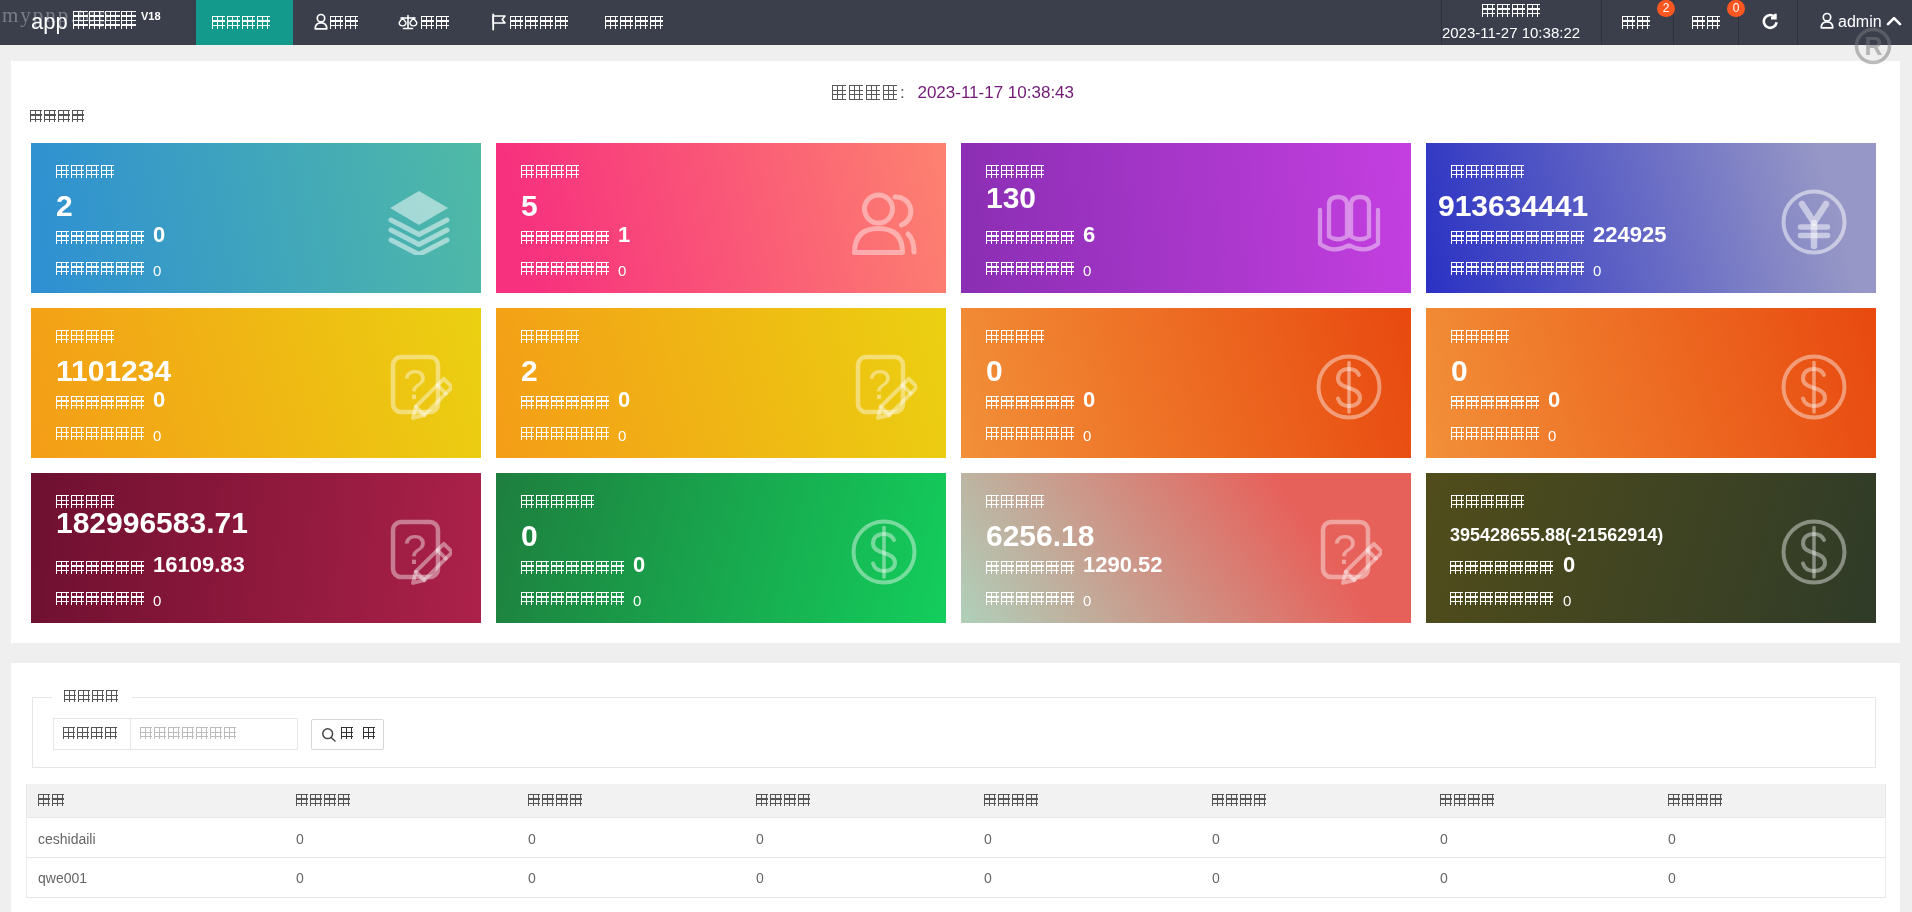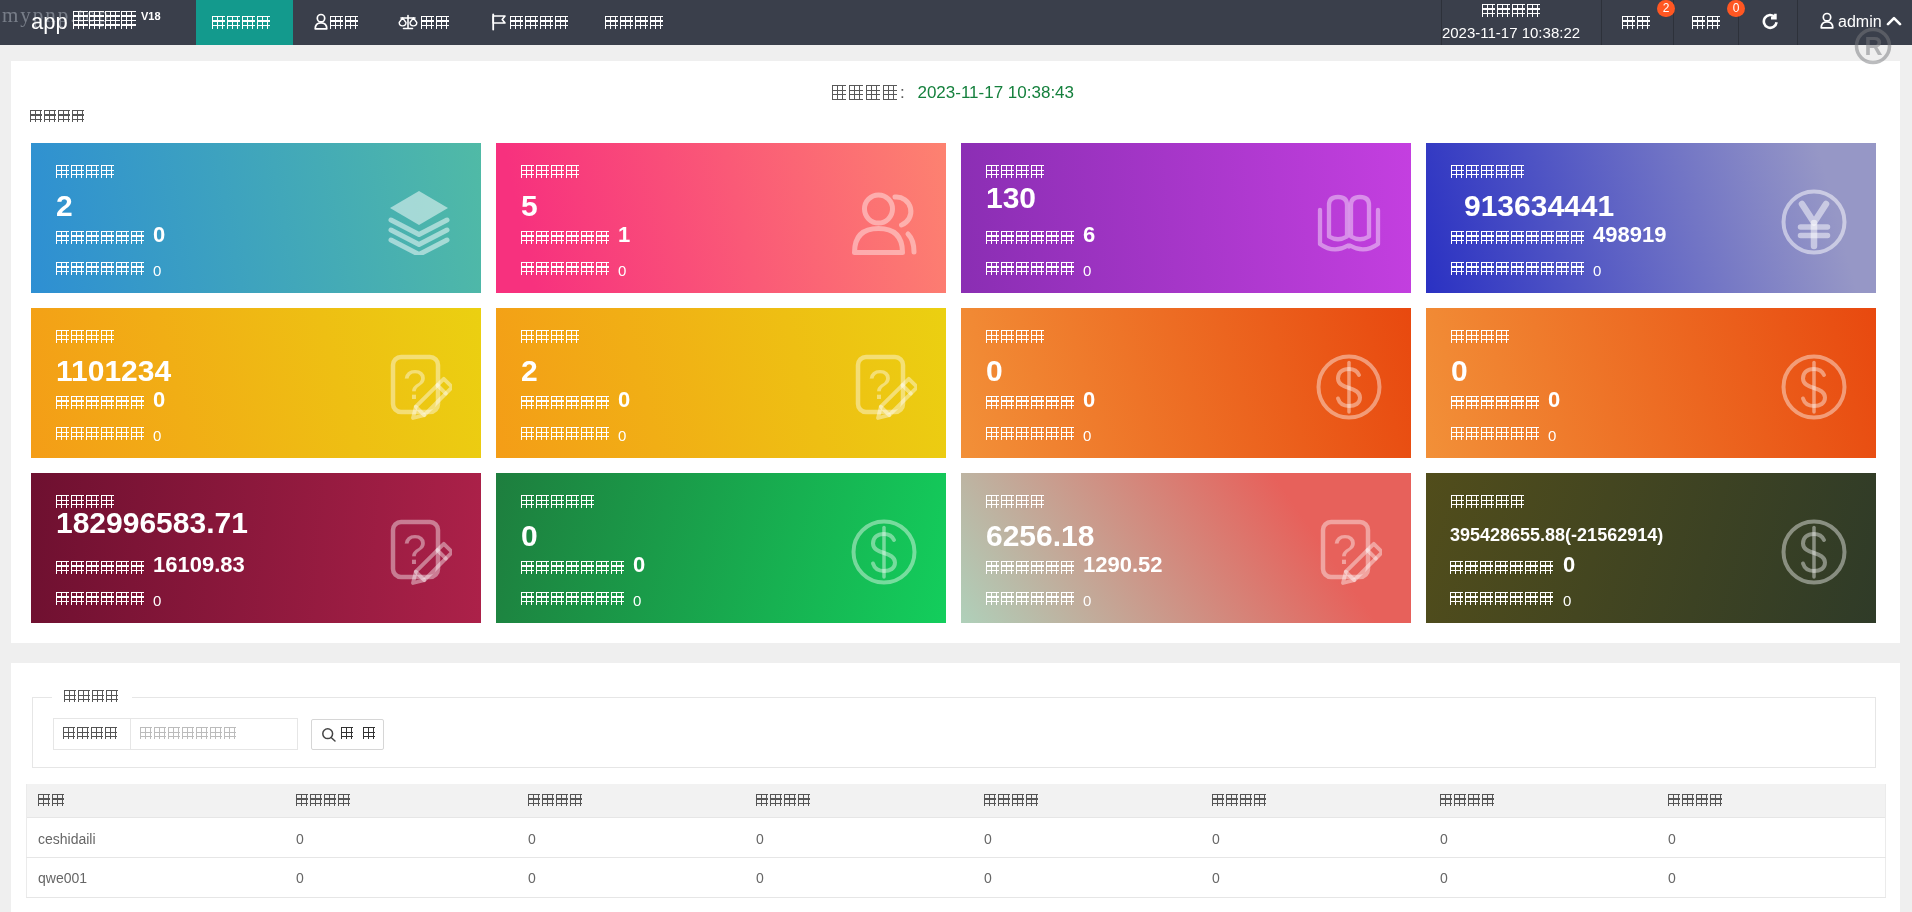--- a/index.html
+++ b/index.html
@@ -22,21 +22,21 @@
 <div class="panel" style="left:11px;top:663px;width:1889px;height:260px"></div>
 
 <div style="position:absolute;left:0;top:84px;width:1906px;display:flex;justify-content:center;align-items:flex-start;--g:#595959">
   <span class="zh z17 " style="position:relative;margin-top:1px">
       <i></i>
       <i></i>
       <i></i>
       <i></i>
     </span>
     <span style="font-size:17px;line-height:17px;color:#595959">:&nbsp;</span>
-  <span style="font-size:17px;line-height:17px;color:#15803d;margin-left:8px">2023-11-17 10:38:43</span>
+  <span style="font-size:17px;line-height:17px;color:#701a75;margin-left:8px">2023-11-17 10:38:43</span>
 </div>
 <span class="zh z14 " style="left:30px;top:110px;--g:#565656">
     <i></i>
     <i></i>
     <i></i>
     <i></i>
   </span>
 
 <div class="card" style="left:31px;top:143px;background:linear-gradient(80deg,#2E8FD3,#50BAA6)">
     <span class="zh z15 " style="left:25px;top:22px;">
@@ -137,33 +137,33 @@
     </svg>
   </div>
 <div class="card" style="left:1426px;top:143px;background:linear-gradient(75deg,#2A31C3,#9697C6 88%)">
     <span class="zh z15 " style="left:25px;top:22px;">
       <i></i>
       <i></i>
       <i></i>
       <i></i>
       <i></i>
     </span>
-    <div class="num" style="left:38px;top:48px">913634441</div>
-    <span class="zh z15 " style="left:25px;top:87.5px;">
-      <i></i>
-      <i></i>
-      <i></i>
-      <i></i>
-      <i></i>
-      <i></i>
-      <i></i>
-      <i></i>
-      <i></i>
-    </span>
-    <div class="n3" style="left:167px;top:81px">498919</div>
+    <div class="num" style="left:12px;top:48px">913634441</div>
+    <span class="zh z15 " style="left:25px;top:87.5px;">
+      <i></i>
+      <i></i>
+      <i></i>
+      <i></i>
+      <i></i>
+      <i></i>
+      <i></i>
+      <i></i>
+      <i></i>
+    </span>
+    <div class="n3" style="left:167px;top:81px">224925</div>
     <span class="zh z15 " style="left:25px;top:118.5px;">
       <i></i>
       <i></i>
       <i></i>
       <i></i>
       <i></i>
       <i></i>
       <i></i>
       <i></i>
       <i></i>
@@ -612,21 +612,21 @@
     <div class="sep" style="left:1601px"></div>
   <div class="sep" style="left:1673px"></div>
     <div class="sep" style="left:1738px"></div>
   <div class="sep" style="left:1797px"></div>
   <span class="zh z15 " style="left:1482px;top:3.5px;">
       <i></i>
       <i></i>
       <i></i>
       <i></i>
     </span>
-  <div style="position:absolute;left:1441px;top:24.5px;width:140px;text-align:center;font-size:15px;line-height:15px;color:#fff">2023-11-17 10:38:22</div>
+  <div style="position:absolute;left:1441px;top:24.5px;width:140px;text-align:center;font-size:15px;line-height:15px;color:#fff">2023-11-27 10:38:22</div>
   <span class="zh z15 " style="left:1622px;top:15.5px;">
       <i></i>
       <i></i>
     </span>
   <div class="badge" style="left:1657px">2</div>
   <span class="zh z15 " style="left:1692px;top:15.5px;">
       <i></i>
       <i></i>
     </span>
   <div class="badge" style="left:1727px">0</div>

